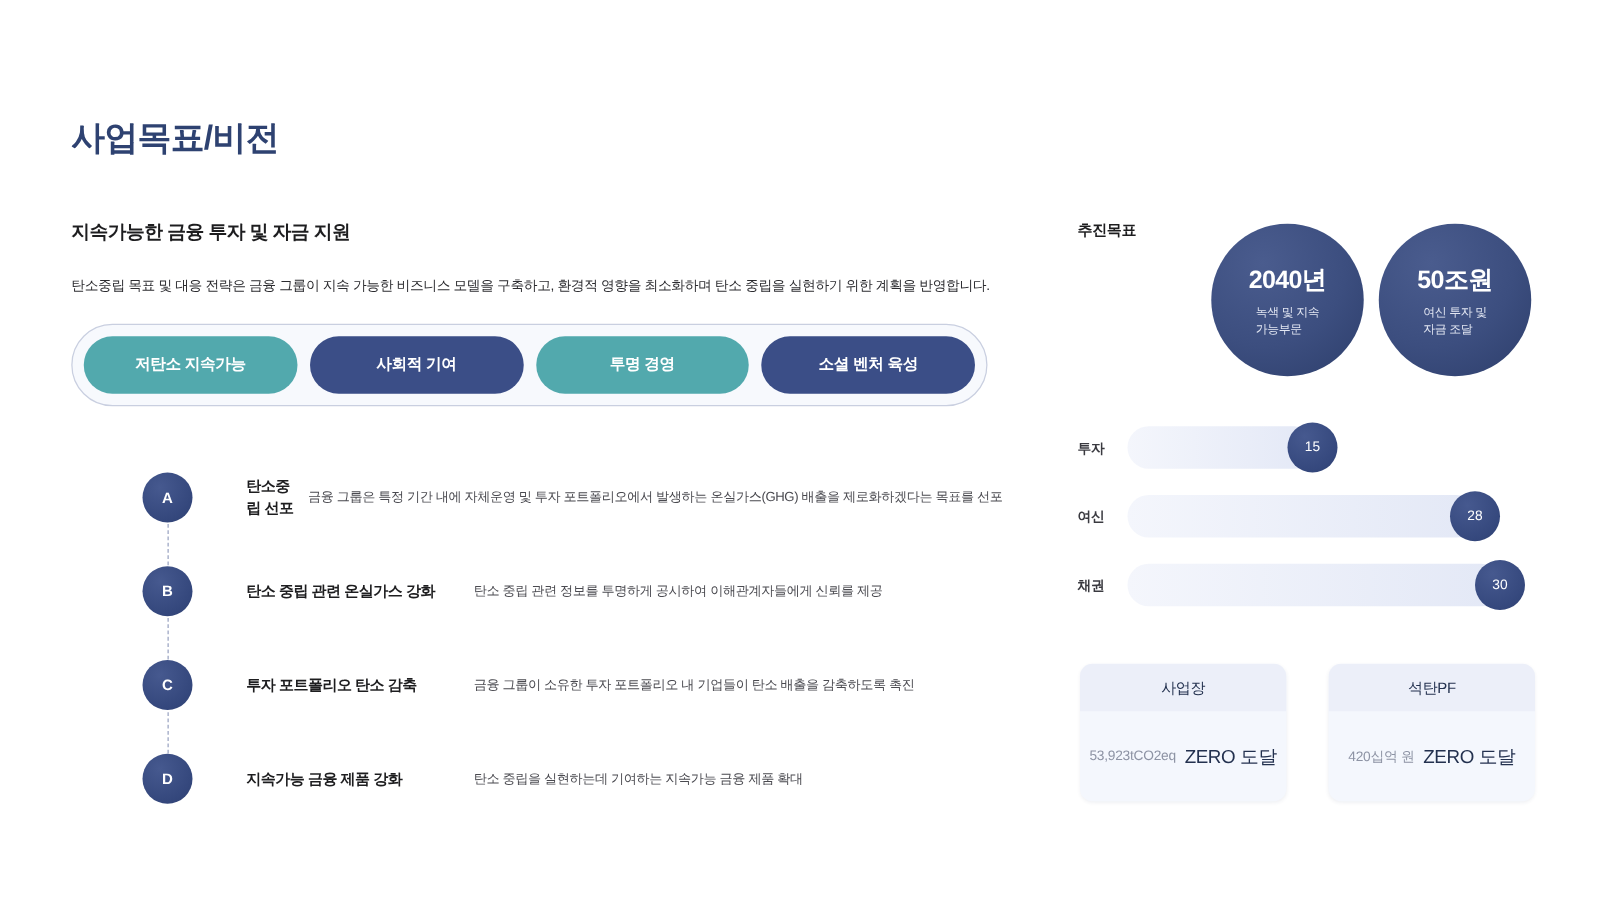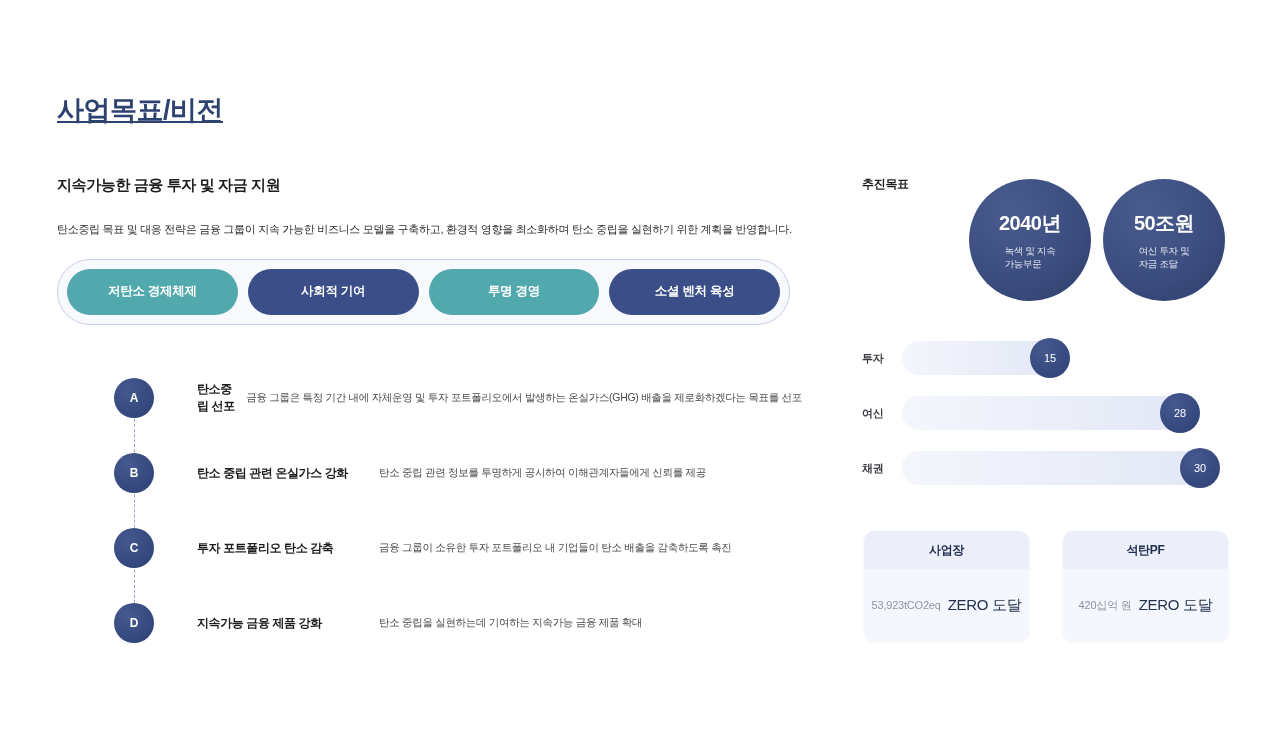--- a/index.html
+++ b/index.html
@@ -20,21 +20,20 @@
 
   
   .page-title {
     position: absolute;
     left: 57px;
     top: 92px;
     font-size: 27px;
     font-weight: bold;
     color: #2e4271;
     letter-spacing: -0.5px;
-    text-decoration: underline;
   }
 
   
   .left-col {
     position: absolute;
     left: 57px;
     top: 176px;
     width: 745px;
   }
   .subtitle {
@@ -236,21 +235,21 @@
     background: #f4f7fd;
     overflow: hidden;
     box-shadow: 0 1px 3px rgba(40,55,100,0.07);
   }
   .card-head {
     height: 38px;
     display: flex;
     align-items: center;
     justify-content: center;
     font-size: 12px;
-    font-weight: bold;
+    font-weight: normal;
     color: #23314f;
     background: #eceff9;
     letter-spacing: -0.3px;
   }
   .card-body {
     height: 72px;
     display: flex;
     flex-direction: row;
     align-items: center;
     justify-content: center;
@@ -273,21 +272,21 @@
 <div class="page">
 
   <div class="page-title">사업목표/비전</div>
 
   <div class="left-col">
 
     <div class="subtitle">지속가능한 금융 투자 및 자금 지원</div>
     <div class="lead-text">탄소중립 목표 및 대응 전략은 금융 그룹이 지속 가능한 비즈니스 모델을 구축하고, 환경적 영향을 최소화하며 탄소 중립을 실현하기 위한 계획을 반영합니다.</div>
 
     <div class="pill-strip">
-      <div class="pill teal">저탄소 경제체제</div>
+      <div class="pill teal">저탄소 지속가능</div>
       <div class="pill navy">사회적 기여</div>
       <div class="pill teal">투명 경영</div>
       <div class="pill navy">소셜 벤처 육성</div>
     </div>
 
     <div class="steps">
       <div class="step-line"></div>
 
       <div class="step">
         <div class="badge">A</div>

